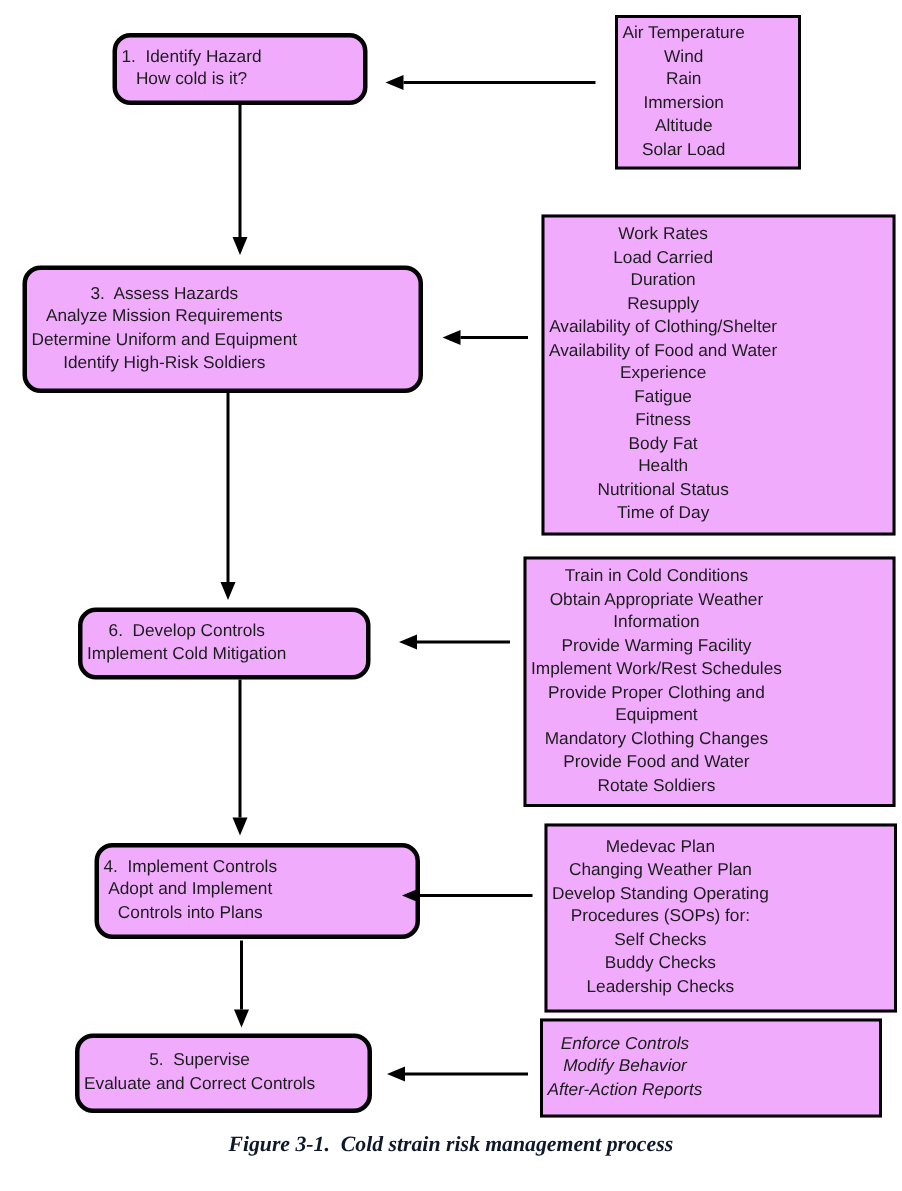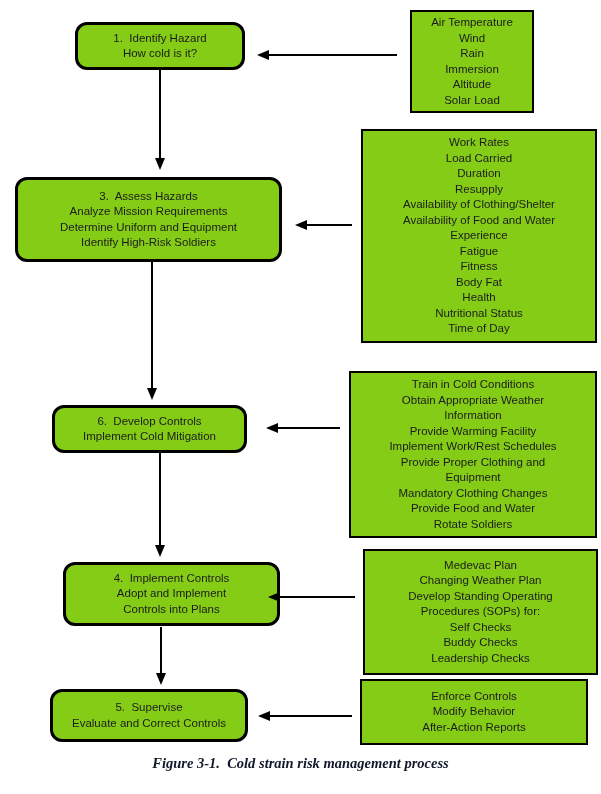--- a/index.html
+++ b/index.html
@@ -11,47 +11,46 @@
     position: relative;
     width: 601px;
     height: 794px;
     background: #ffffff;
     font-family: "Liberation Sans", "DejaVu Sans", sans-serif;
     color: #1c1c1c;
     overflow: hidden;
   }
   .box {
     position: absolute;
-    background: #84cc16;
+    background: #f0abfc;
     border: 2px solid #000000;
     display: flex;
     align-items: center;
-    justify-content: center;
     box-sizing: border-box;
     text-align: center;
   }
   .step-box { border-width: 3px; border-radius: 12px; }
   .box-text {
     white-space: pre-wrap;
     font-size: 11.5px;
     line-height: 15.5px;
     padding: 1px 3px;
   }
   
   .b1 { left: 75px;  top: 22px;  width: 170px; height: 48px; }
   .b2 { left: 15px;  top: 177px; width: 267px; height: 85px; }
   .b3 { left: 52px;  top: 405px; width: 195px; height: 48px; }
   .b4 { left: 63px;  top: 562px; width: 217px; height: 64px; }
   .b5 { left: 50px;  top: 689px; width: 198px; height: 53px; }
   
   .r1 { left: 410px; top: 10px;  width: 124px; height: 103px; }
-  .r2 { left: 361px; top: 129px; width: 236px; height: 214px; }
+  .r2 { left: 361px; top: 143px; width: 236px; height: 214px; }
   .r3 { left: 349px; top: 371px; width: 248px; height: 167px; }
   .r4 { left: 363px; top: 549px; width: 235px; height: 126px; }
-  .r5 { left: 360px; top: 679px; width: 228px; height: 66px; }
+  .r5 { left: 360px; top: 679px; width: 228px; height: 66px; font-style: italic; }
   
   .h-arrow {
     position: absolute;
     height: 10px;
     display: flex;
     align-items: center;
   }
   .h-head {
     width: 0; height: 0;
     border-top: 5px solid transparent;

